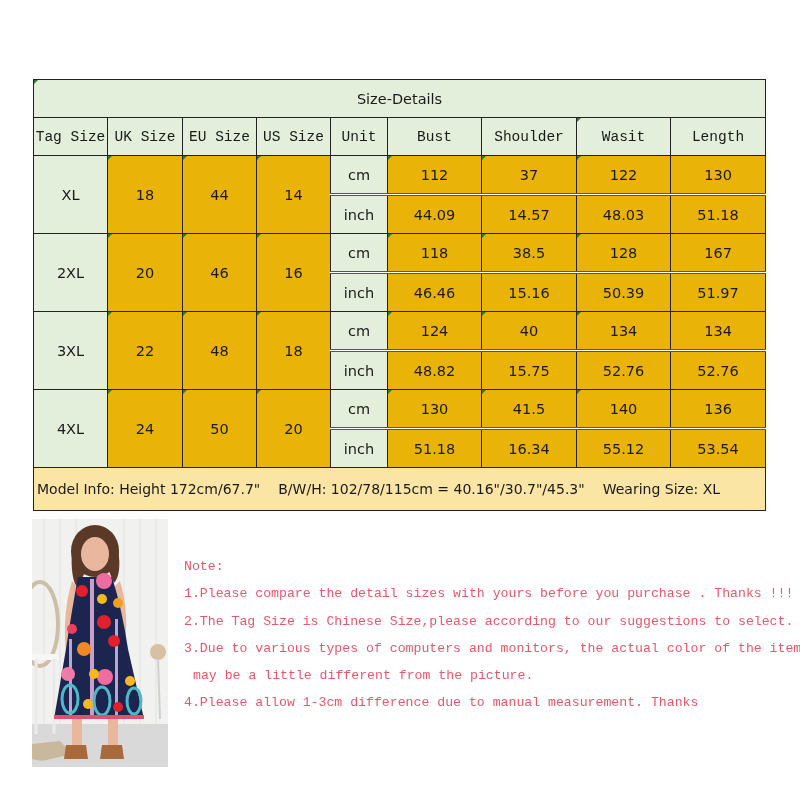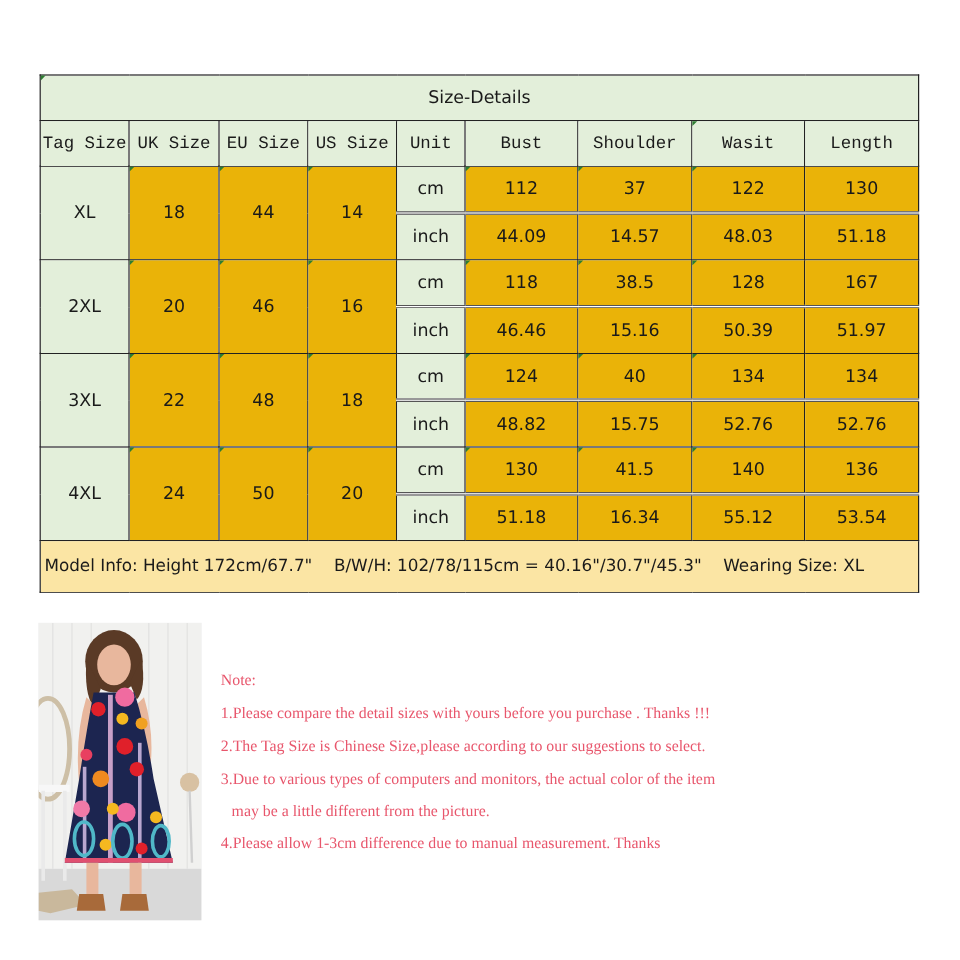--- a/index.html
+++ b/index.html
@@ -1,37 +1,37 @@
 <!DOCTYPE html>
 <html><head>
 <meta charset="utf-8">
 <style>
   html, body { margin: 0; padding: 0; background: #ffffff; }
   body { width: 800px; height: 800px; position: relative; overflow: hidden;
          font-family: "DejaVu Sans", sans-serif; color: #1a1a1a; }
-  .sheet { position: absolute; left: 33px; top: 62px; width: 732px; }
+  .sheet { position: absolute; left: 33px; top: 79px; width: 732px; }
   table.size-table { border-collapse: collapse; width: 732px; table-layout: fixed;
          font-family: "DejaVu Sans", sans-serif; font-size: 14.5px; }
   table.size-table td, table.size-table th {
          border: 1.5px solid #222; text-align: center; vertical-align: middle;
          padding: 0; height: 37px; position: relative; font-weight: normal; }
   .green { background: #e3efda; }
   .white { background: #eab308; }
   .title-cell { height: 37px; font-weight: bold; font-size: 14.5px; }
   .hdr { font-weight: bold; font-family: Liberation Mono, monospace; }
   .unit-cm { border-bottom: 3px double #555 !important; }
   .footer-cell { background: #fbe5a4; text-align: left !important; padding-left: 3px !important;
          height: 42px !important; font-size: 14px; white-space: nowrap; }
   .footer-cell span { margin-right: 18px; }
   .tick::before { content: ""; position: absolute; left: 0; top: 0; width: 0; height: 0;
          border-top: 4px solid #2e7d32; border-right: 4px solid transparent; }
   .photo { position: absolute; left: 32px; top: 519px; width: 136px; height: 248px;
          overflow: hidden; background: #eeeeee; }
   .notes { position: absolute; left: 184px; top: 553px; color: #e8566c;
-         font-family: Liberation Serif, serif; font-size: 13.2px; }
+         font-family: Liberation Mono, monospace; font-size: 13.2px; }
   .notes .line { height: 27.3px; line-height: 27.3px; white-space: nowrap; }
   .notes .indent { padding-left: 9px; }
 </style>
 </head>
 <body>
 
 <div class="sheet">
   <table class="size-table">
     <colgroup>
       <col style="width:74px">

